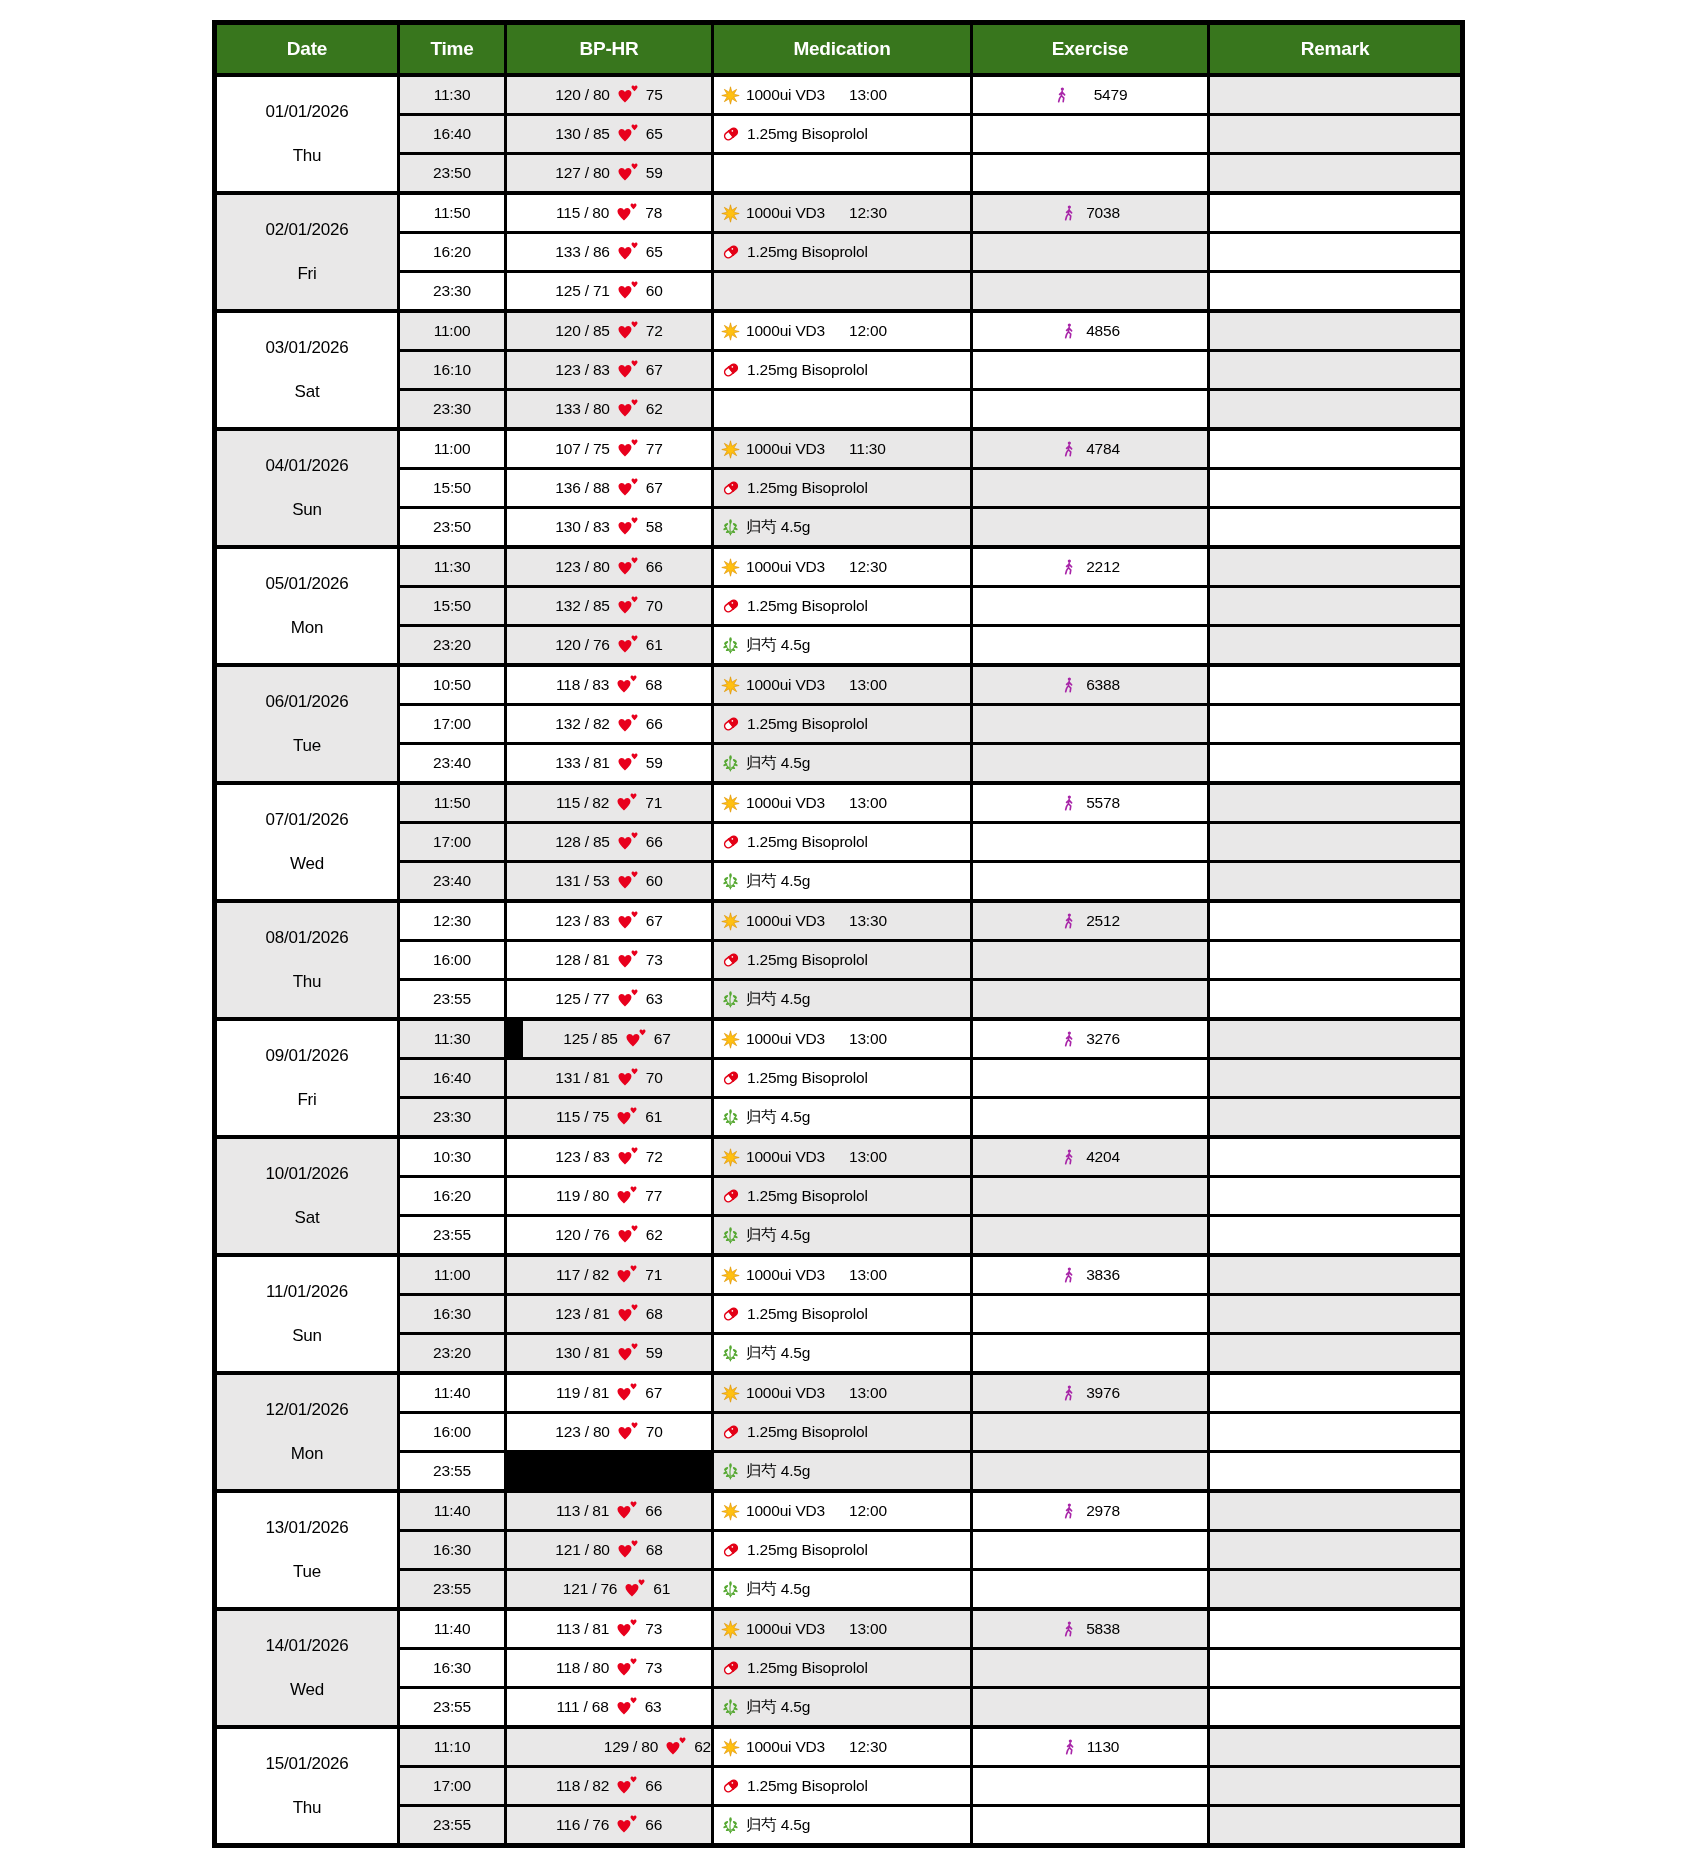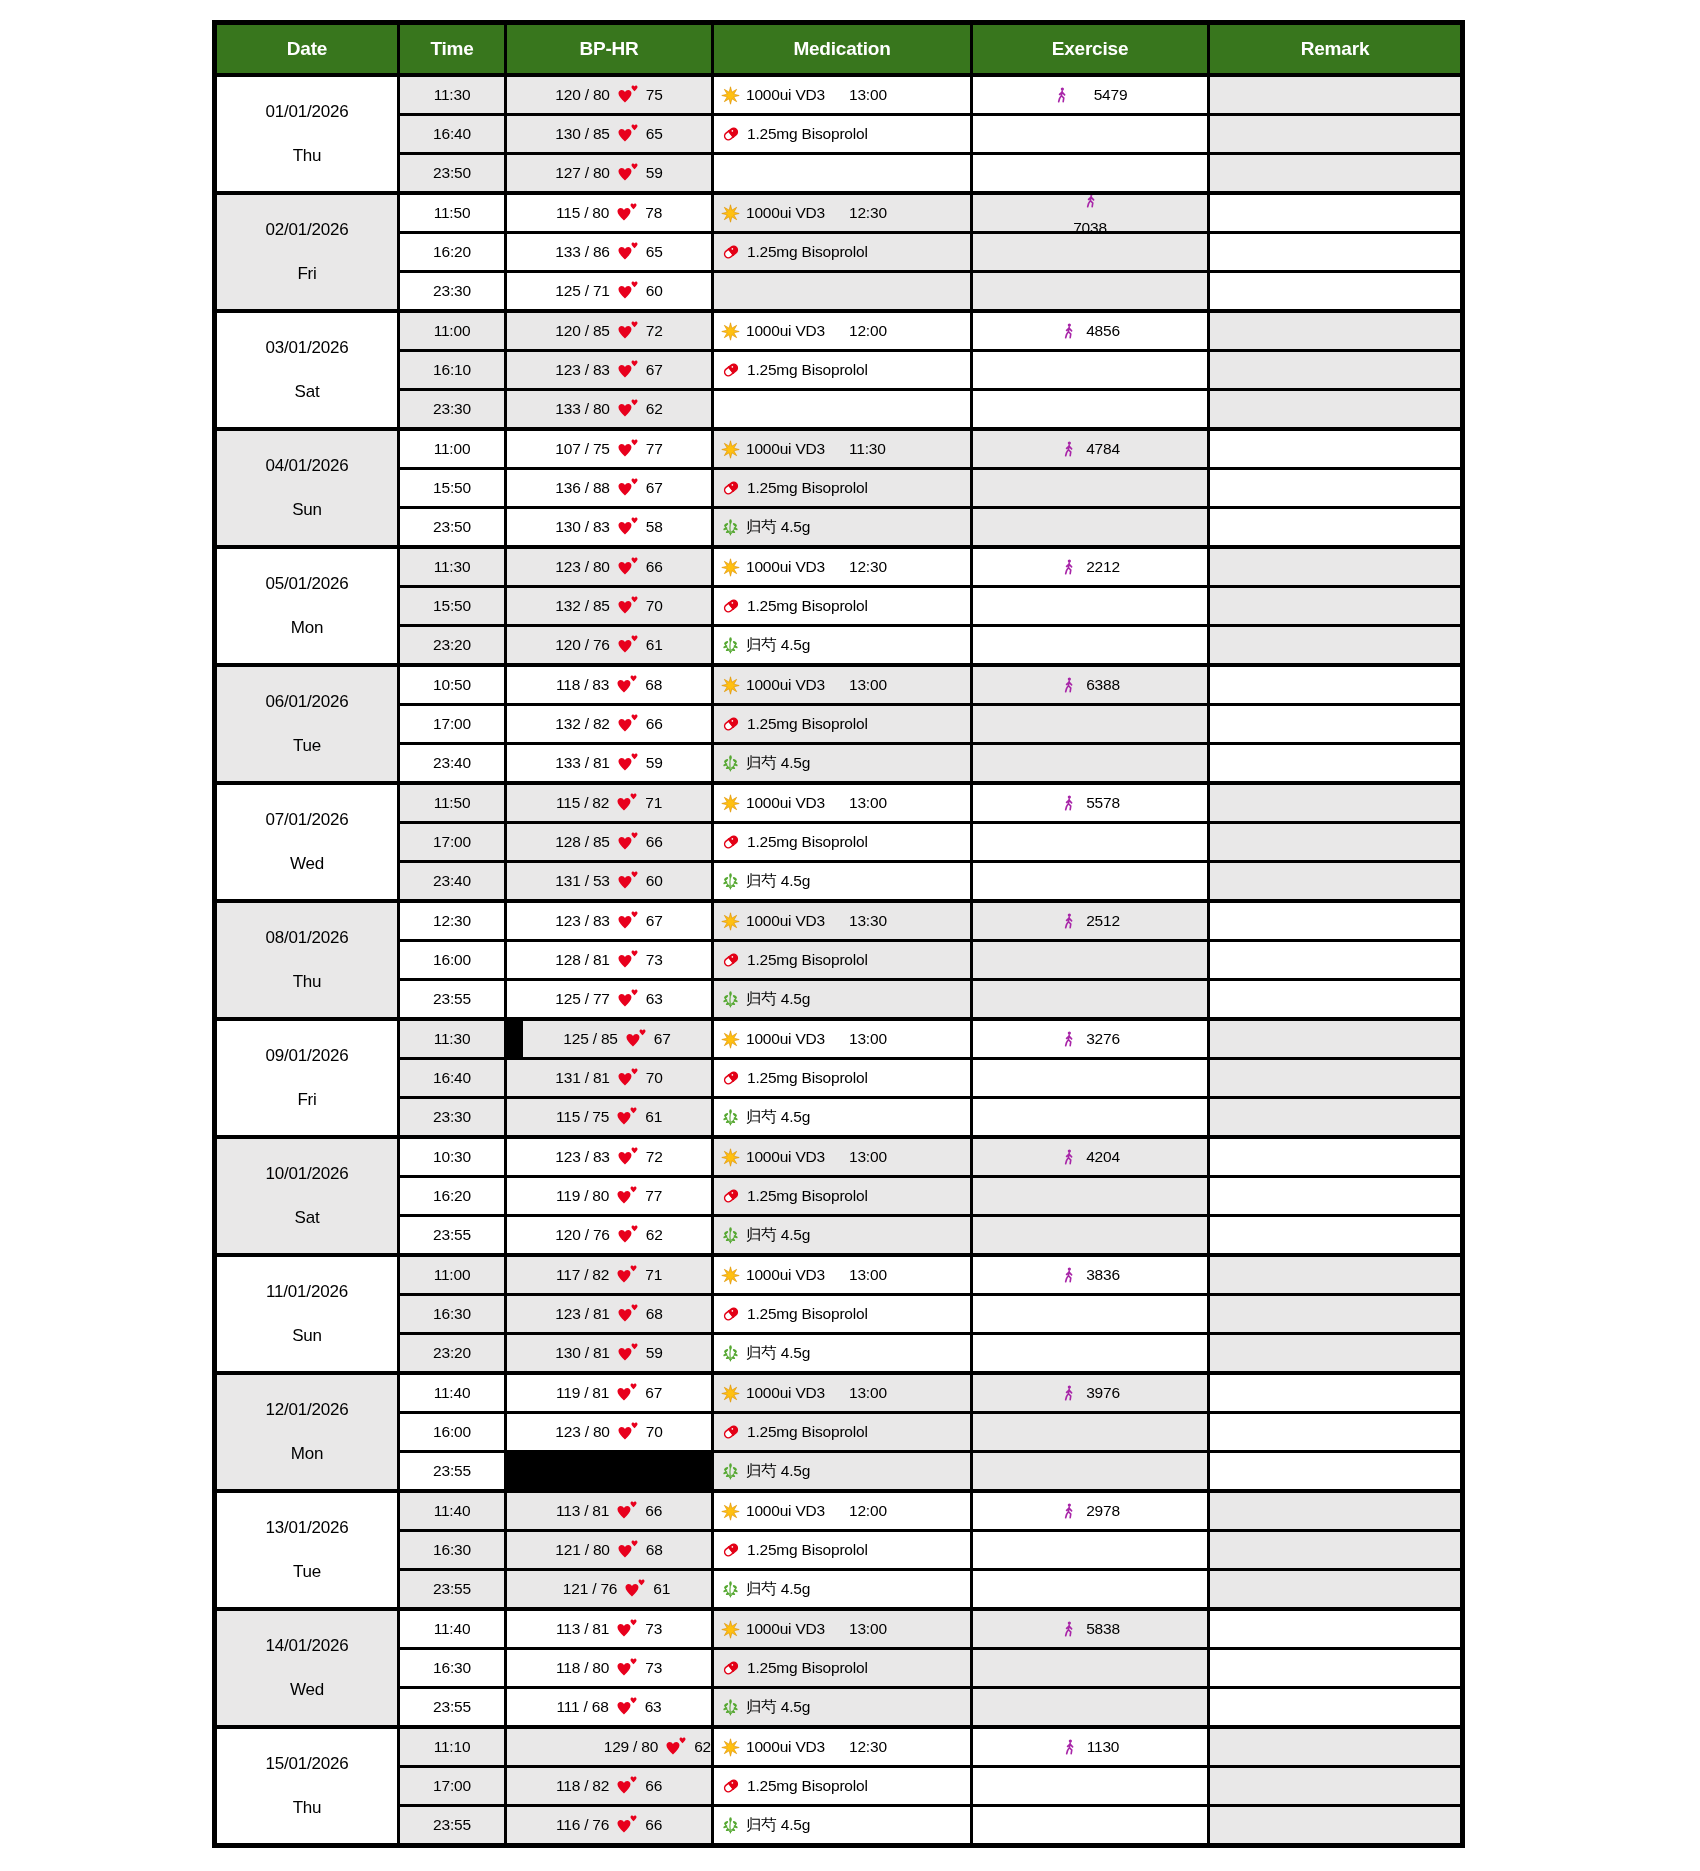--- a/index.html
+++ b/index.html
@@ -165,21 +165,21 @@
     </div>
       <div class="cell cell-med" style="grid-row: 1;">
       <span class="icon med-icon">
           <svg viewBox="0 0 24 24" width="19" height="19">
             <polygon fill="#FFC010" stroke="#DE9000" stroke-width="0.8" points="12,1 13.7,7.8 19.8,4.2 16.2,10.3 23,12 16.2,13.7 19.8,19.8 13.7,16.2 12,23 10.3,16.2 4.2,19.8 7.8,13.7 1,12 7.8,10.3 4.2,4.2 10.3,7.8"></polygon>
           </svg>
         </span>
       <span class="med-text">1000ui VD3</span>
       <span class="med-time">12:30</span>
     </div>
-      <div class="cell cell-ex" style="grid-row: 1; flex-direction: column;">
+      <div class="cell cell-ex" style="grid-row: 1;">
       <span class="icon">
           <svg viewBox="0 0 24 24" width="17" height="20">
             <circle cx="13.2" cy="3.6" r="2.3" fill="#A826A8"></circle>
             <path d="M13 6.5 11.8 12.8 M11.8 12.8 15.2 16.2 14.4 21.5 M11.8 12.8 9.2 17.2 8 21.5 M12.8 8 16.4 11.8 M12.8 8 9.3 11.2" fill="none" stroke="#A826A8" stroke-width="2.3" stroke-linecap="round"></path>
           </svg>
         </span>
       <span>7038</span>
     </div>
       <div class="cell cell-remark" style="grid-row: 1;"></div>
       <div class="cell cell-time" style="grid-row: 2;">

